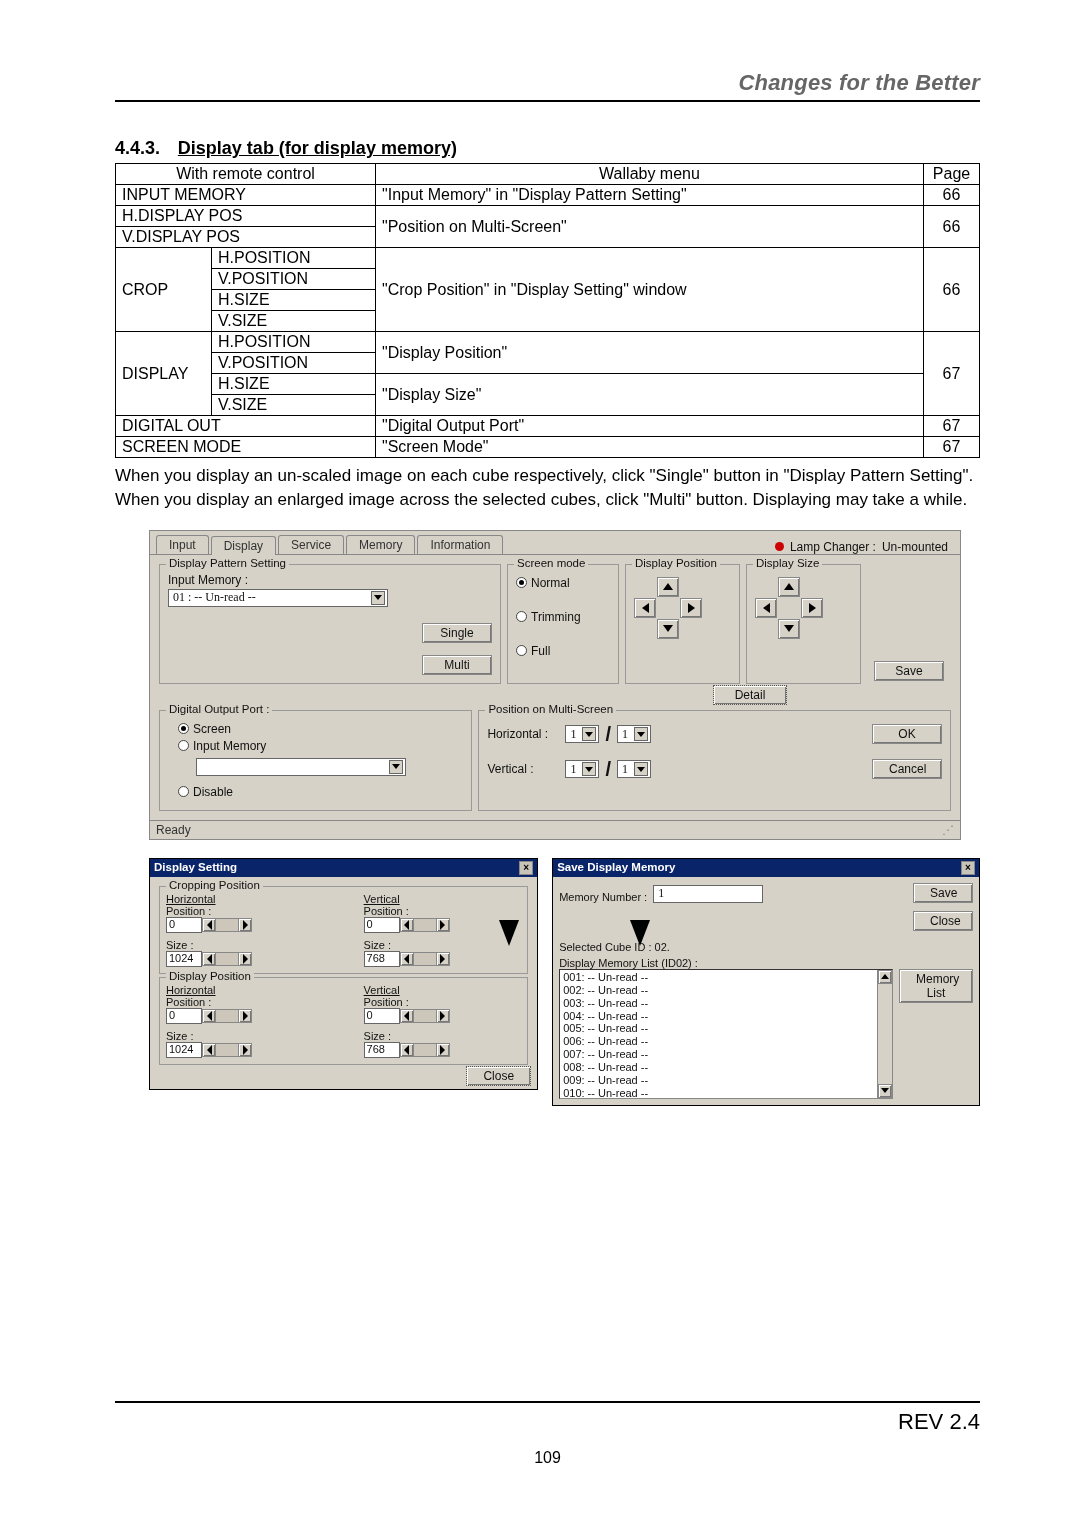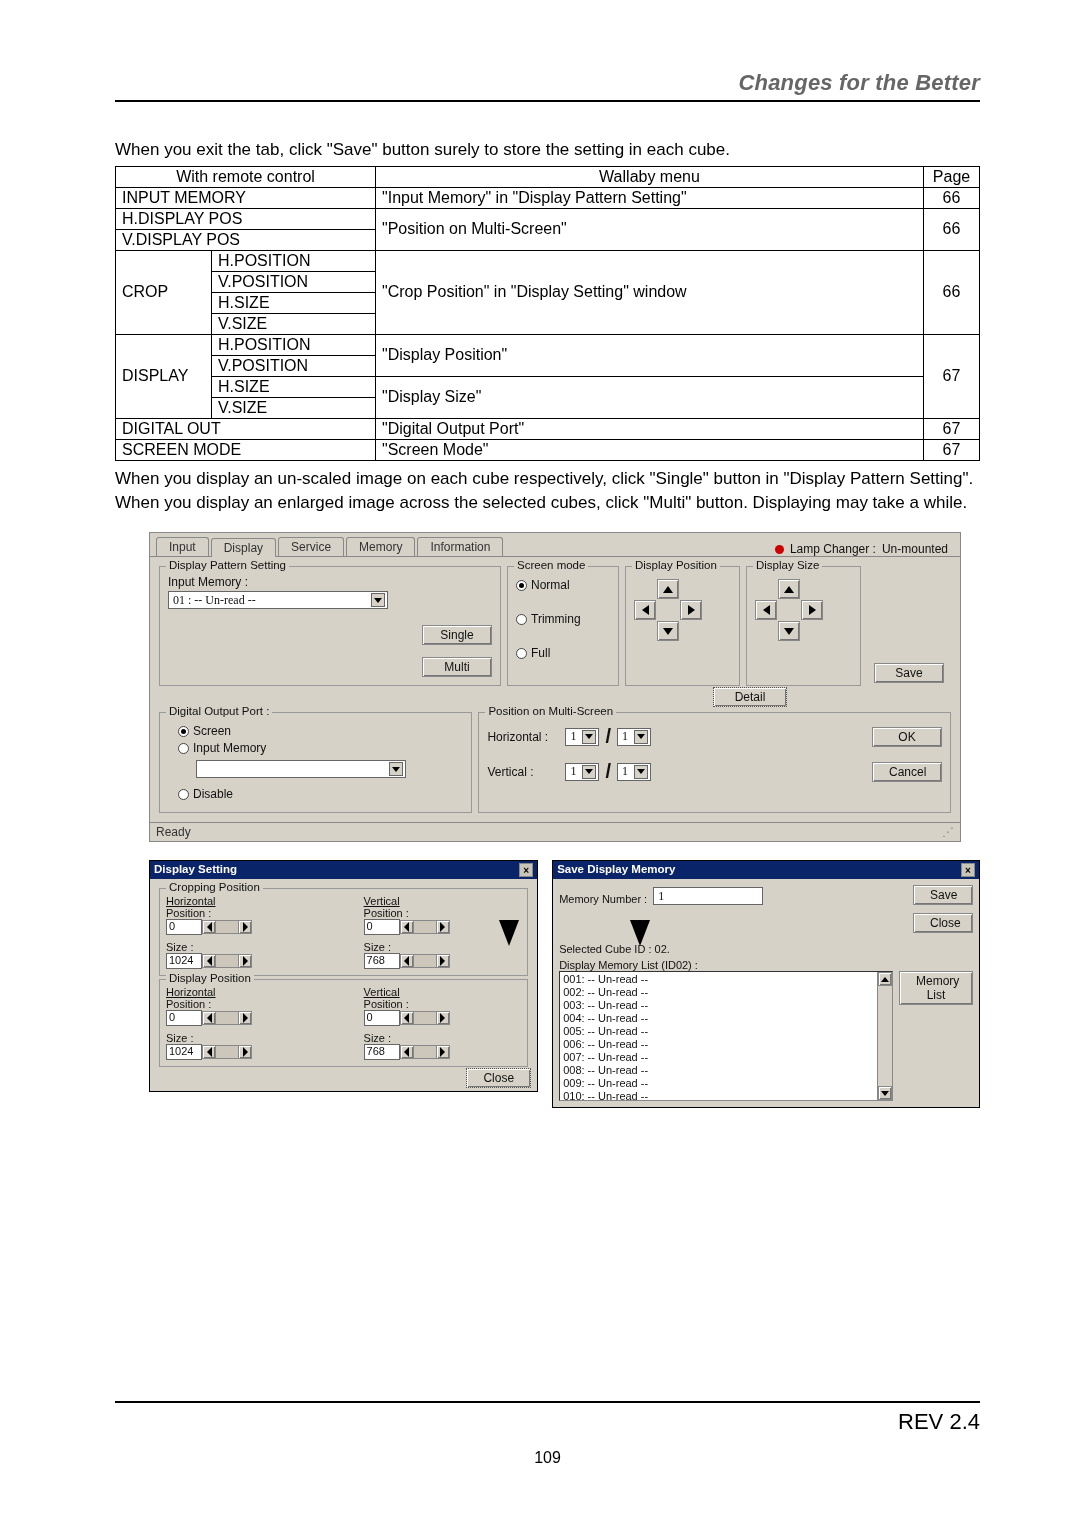--- a/index.html
+++ b/index.html
@@ -99,21 +99,25 @@
   }
 </style>
 </head>
 <body>
 
 <div class="page-pad">
   <div class="header-line">
     <span class="slogan">Changes for the Better</span>
   </div>
 
-  <div class="para indent1">When you exit the tab, click "Save" button surely to store the setting in each cube.</div>
+  <div>
+    <span class="section-num">4.4.3.</span>
+    <span>&nbsp;&nbsp;</span>
+    <span class="section-title">Display tab (for display memory)</span>
+  </div>
 
   <div class="tbl-wrap indent1">
     <table class="bordered">
         <colgroup>
           <col style="width:96px">
           <col style="width:164px">
           <col>
           <col style="width:56px">
         </colgroup>
       <tbody>

